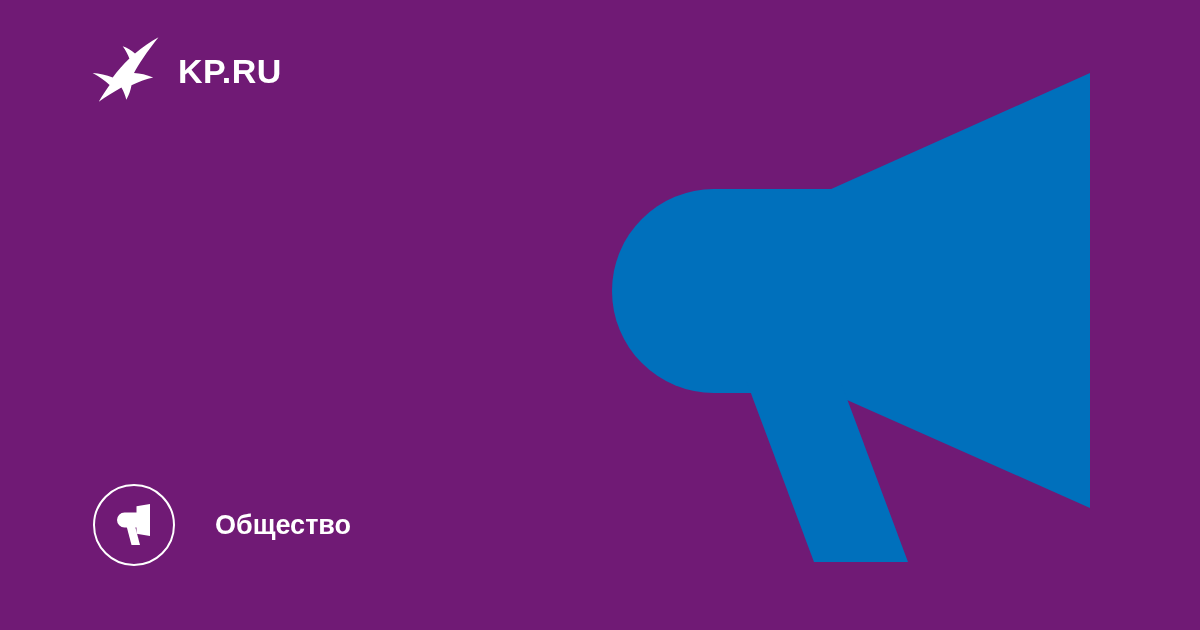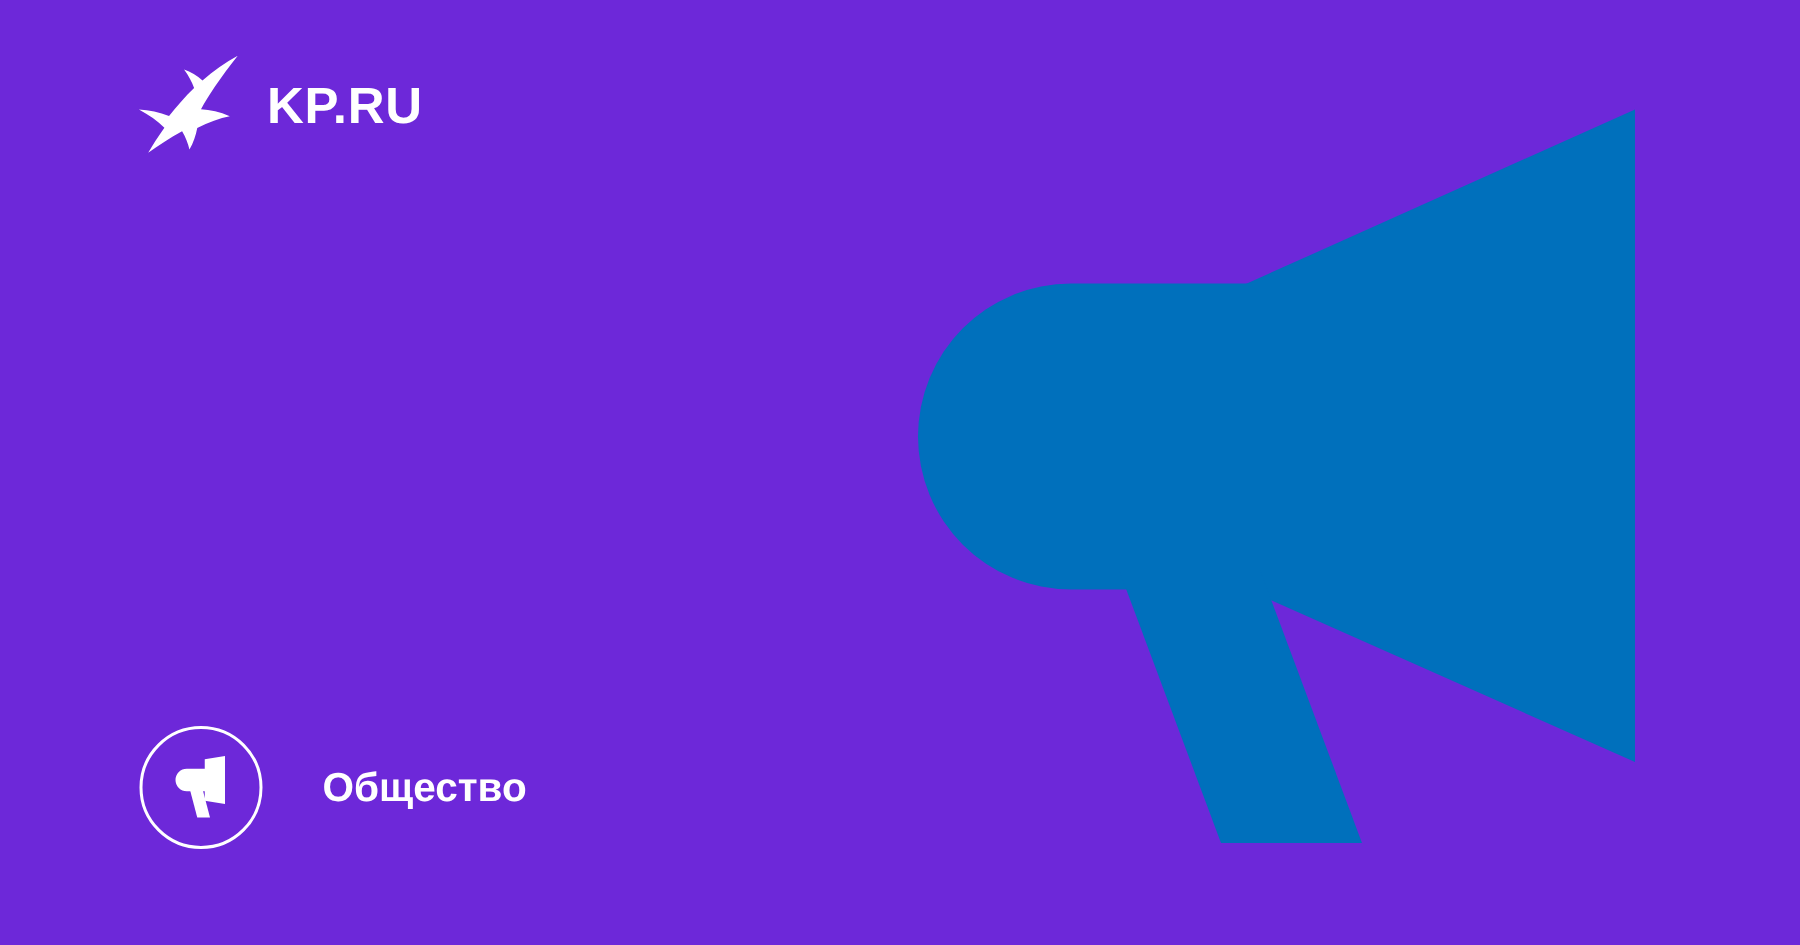--- a/index.html
+++ b/index.html
@@ -14,21 +14,21 @@
   body {
     font-family:"Liberation Sans","DejaVu Sans",sans-serif;
     background:#0883d0;
   }
 
   
   .card {
     position:relative;
     width:1200px;
     height:630px;
-    background:#6d28d9;
+    background:#701a75;
     overflow:hidden;
   }
 
   
   .watermark {
     position:absolute;
     left:0; top:0;
     width:1200px;
     height:630px;
     pointer-events:none;

